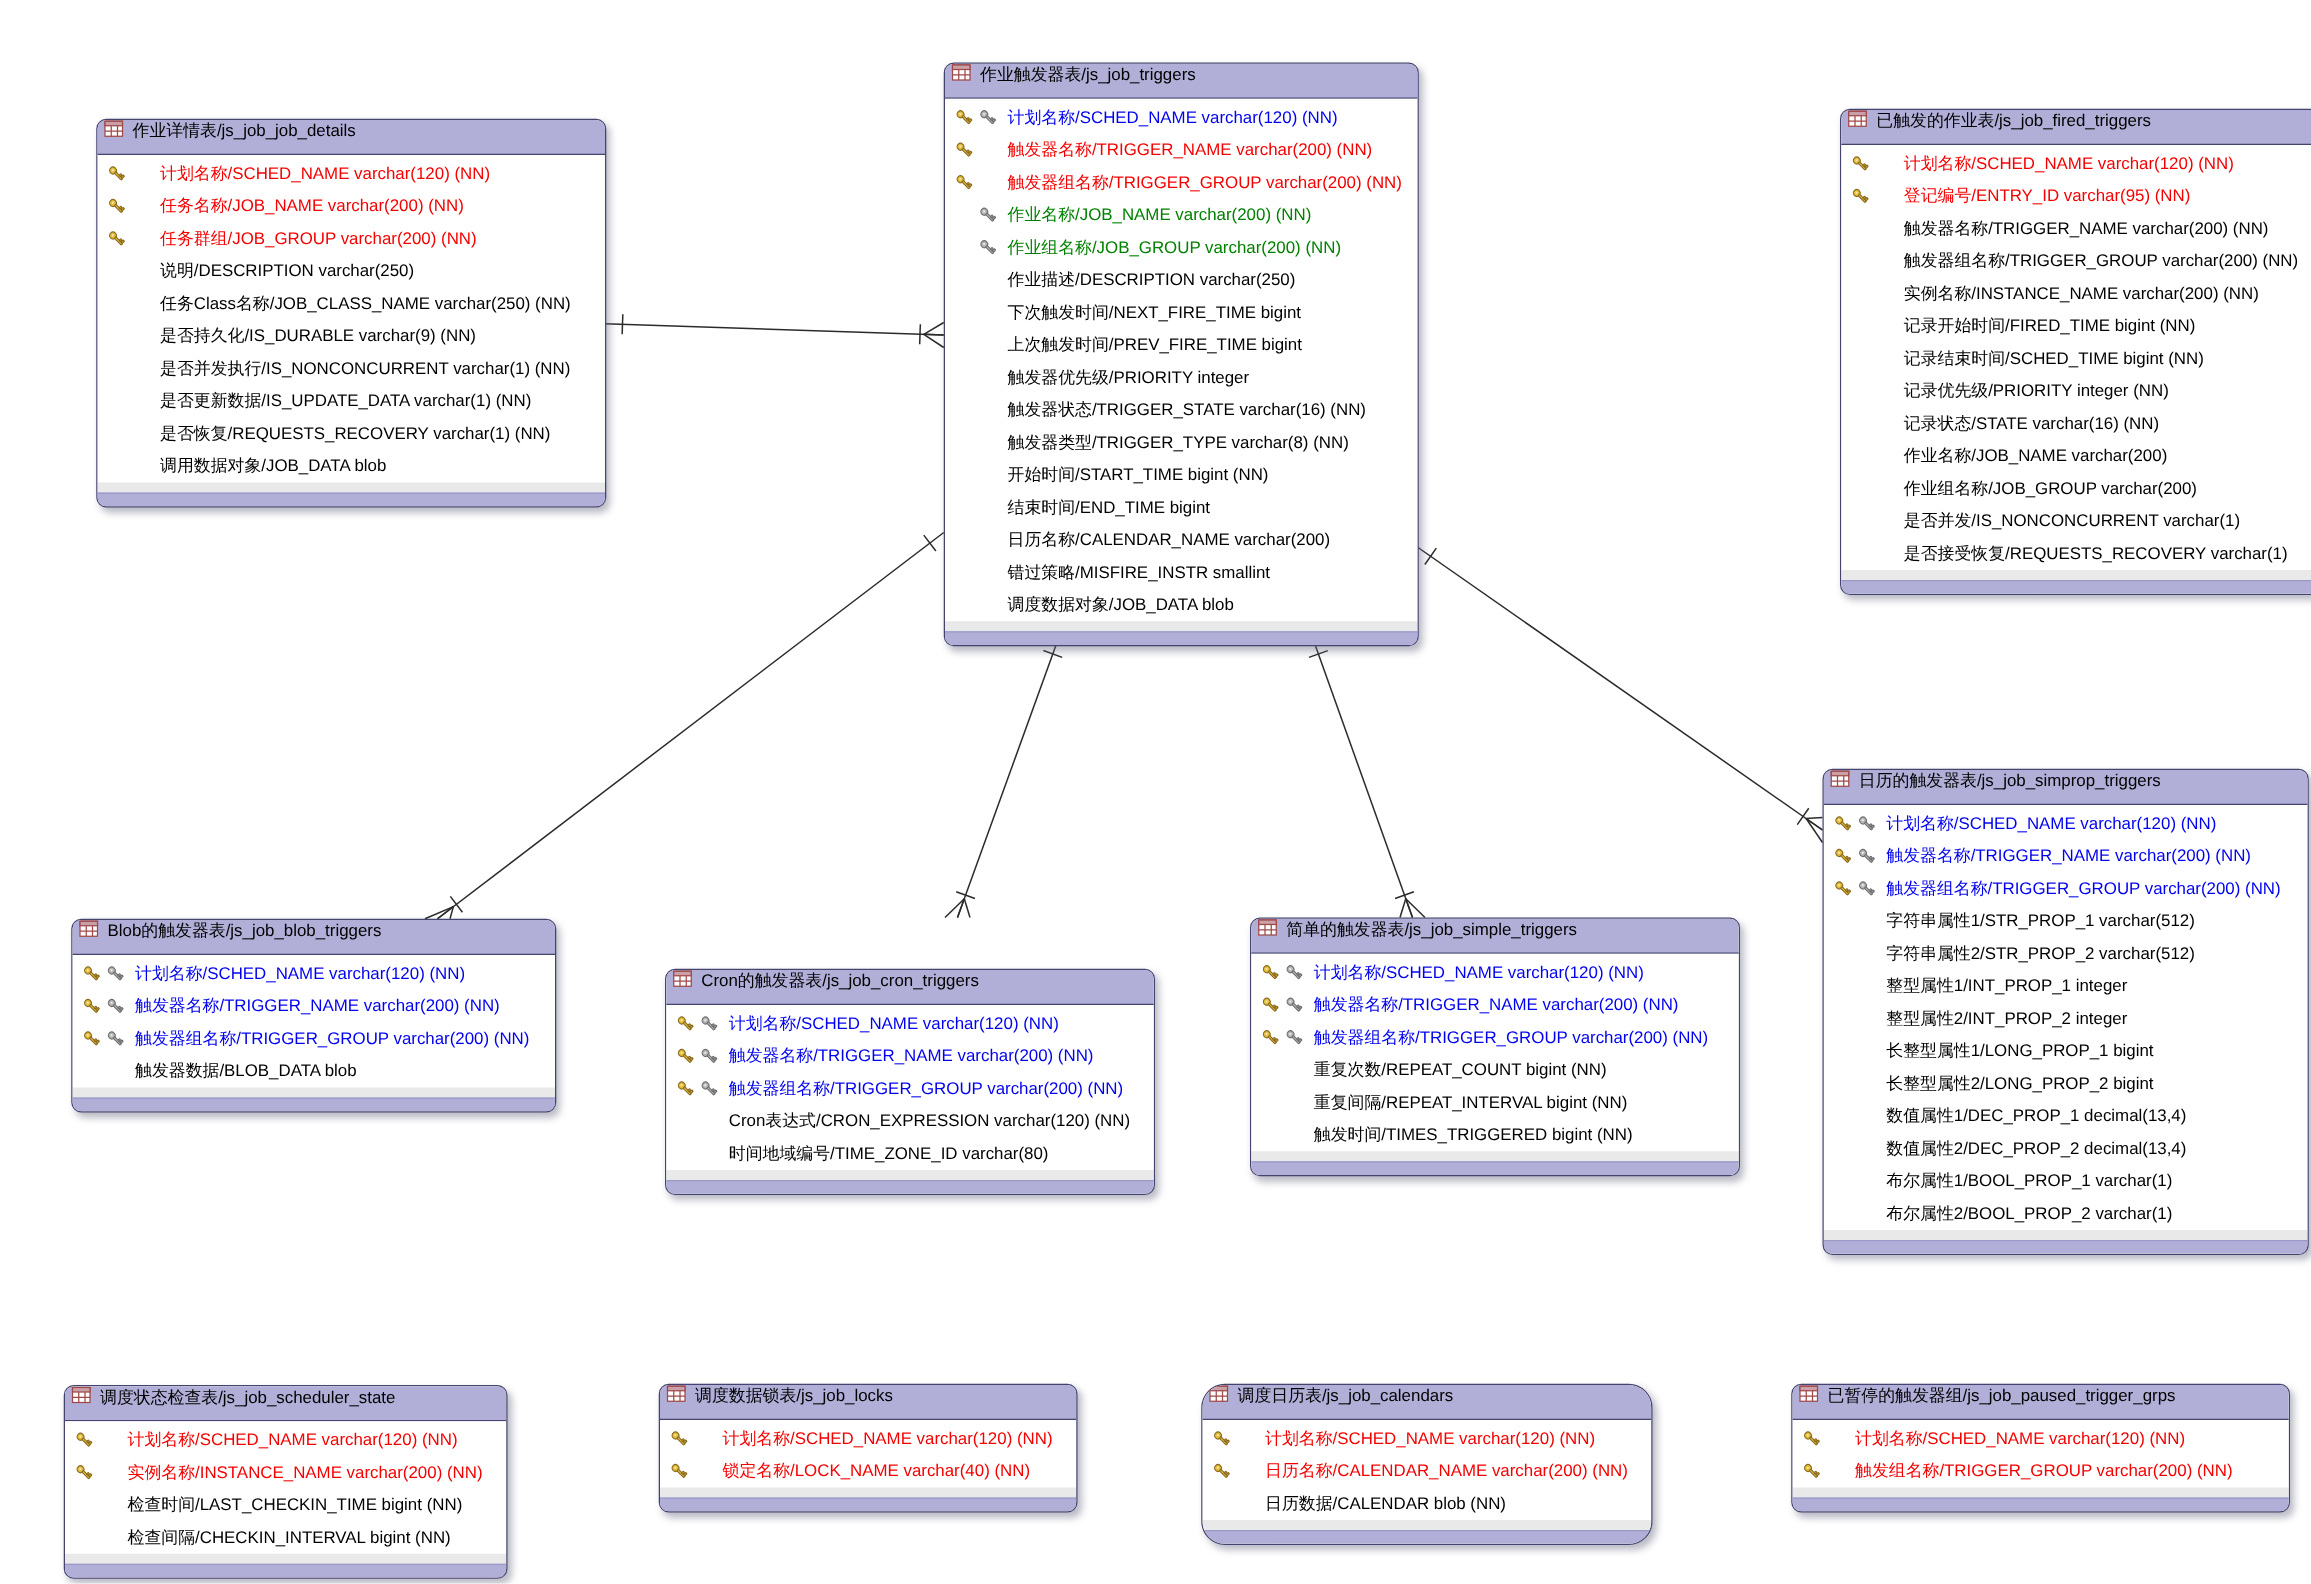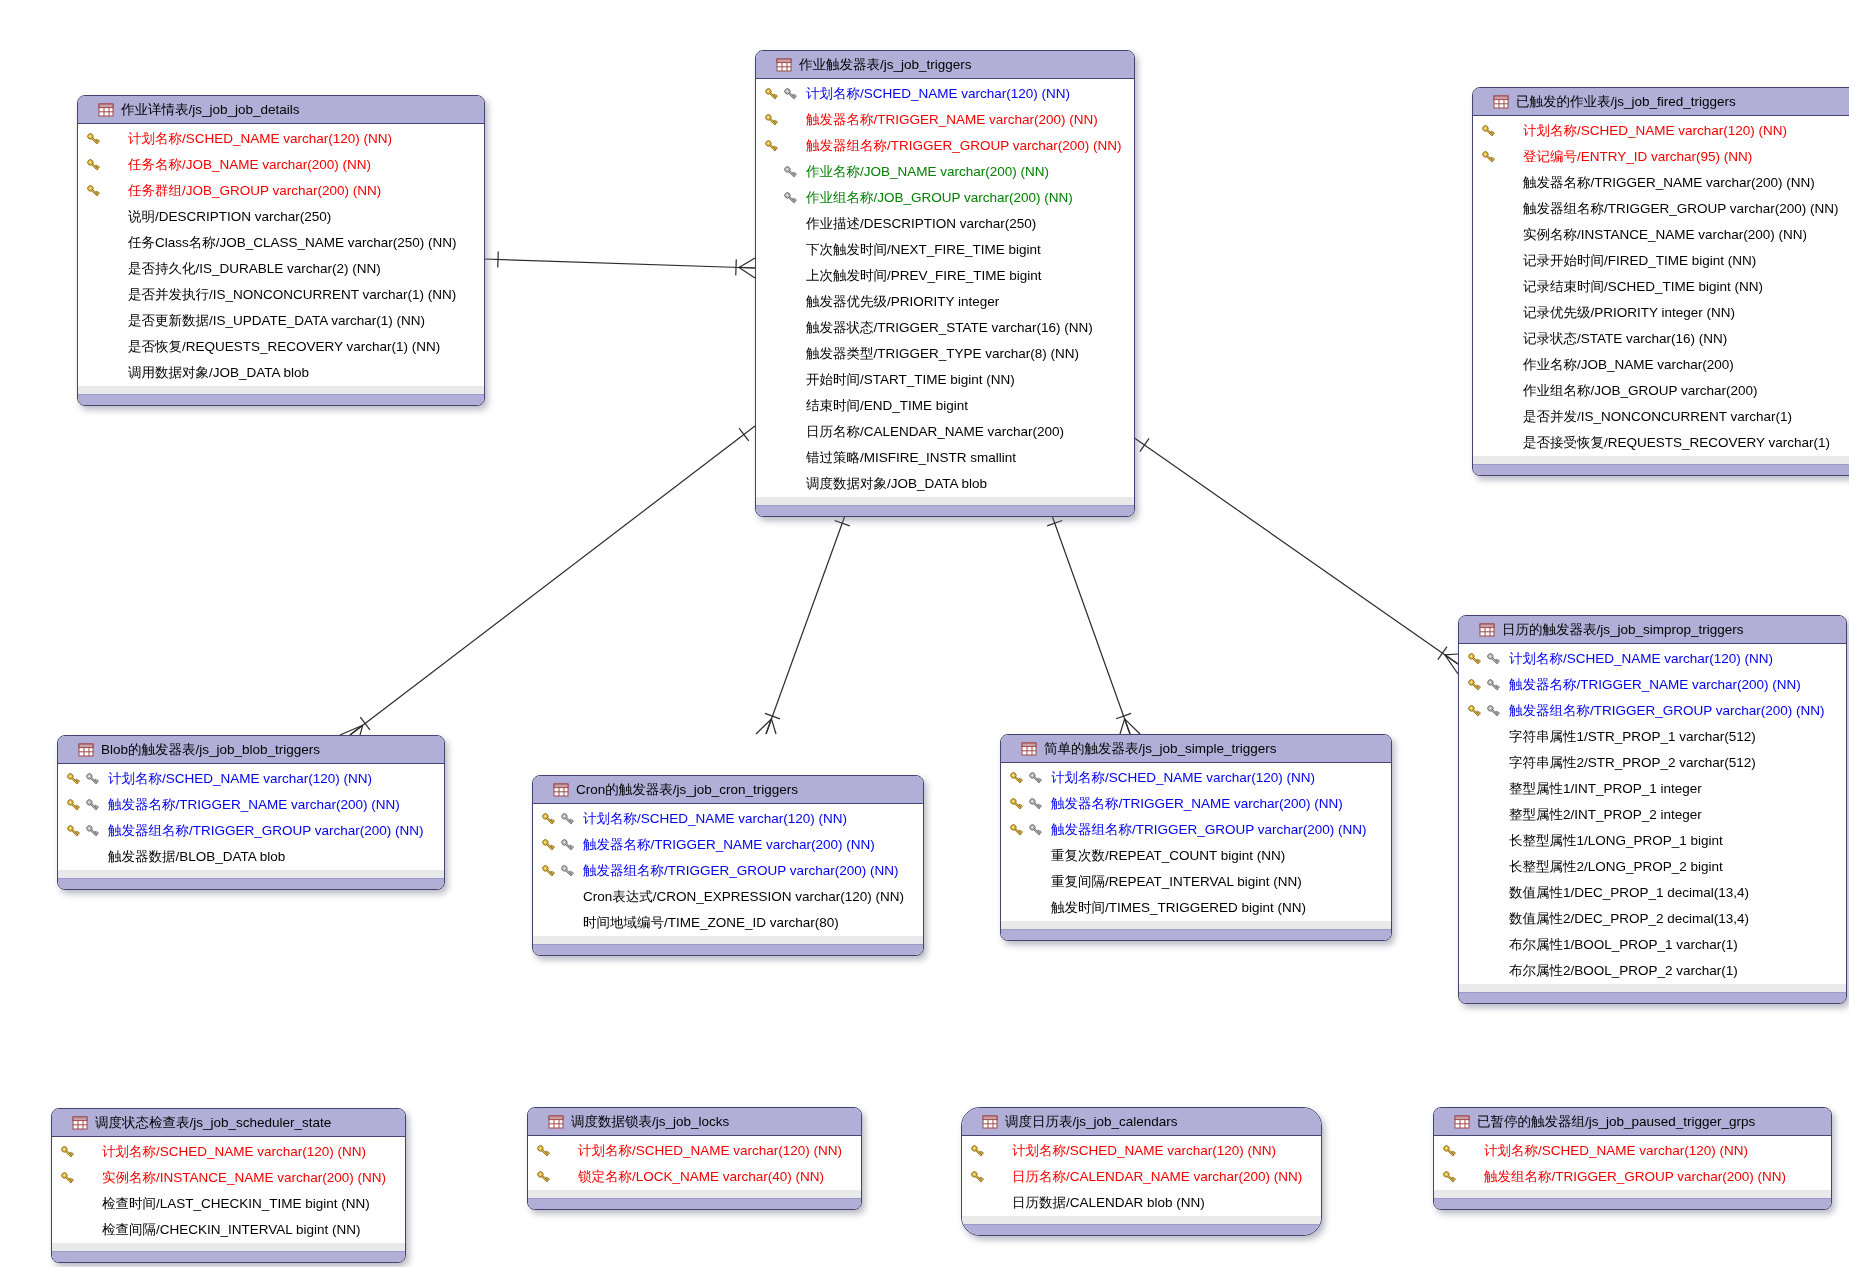--- a/index.html
+++ b/index.html
@@ -1,21 +1,21 @@
 <!DOCTYPE html>
 <html><head>
 <meta charset="utf-8">
 <style>
   html,body { margin:0; padding:0; background:#ffffff; font-family:"Liberation Sans", sans-serif; }
   .canvas { position:relative; width:1849px; height:1267px; background:#ffffff; overflow:hidden; }
   #relations-layer { position:absolute; left:0; top:0; z-index:1; }
   .er-table { position:absolute; z-index:2; background:#ffffff; border:1.5px solid #45446f;
               border-radius:8px; overflow:hidden; box-shadow:3px 4px 6px rgba(105,105,130,0.45); }
   .t-header { height:27px; background:#b1afd8; border-bottom:1.5px solid #45446f;
-              display:flex; align-items:center; padding:0 20px; }
+              display:flex; align-items:flex-start; padding:0 5px; }
   .t-icon { width:16px; height:14px; flex:none; display:inline-flex; margin-right:7px; }
   .t-title { font-size:13.5px; color:#000; white-space:nowrap; }
   .t-body { padding-top:2px; background:#ffffff; }
   .t-row { height:26px; display:flex; align-items:center; }
   .slot { width:19px; flex:none; display:inline-flex; justify-content:center; align-items:center; }
   .slot.first { margin-left:6px; }
   .t-text { font-size:13.5px; white-space:nowrap; margin-left:6px; }
   .c-pk   { color:#f50000; }
   .c-pkfk { color:#0000f0; }
   .c-fk   { color:#008000; }
@@ -125,21 +125,21 @@
             <span class="t-text c-plain">说明/DESCRIPTION varchar(250)</span>
           </div>
           <div class="t-row">
             <span class="slot first"></span>
             <span class="slot"></span>
             <span class="t-text c-plain">任务Class名称/JOB_CLASS_NAME varchar(250) (NN)</span>
           </div>
           <div class="t-row">
             <span class="slot first"></span>
             <span class="slot"></span>
-            <span class="t-text c-plain">是否持久化/IS_DURABLE varchar(2) (NN)</span>
+            <span class="t-text c-plain">是否持久化/IS_DURABLE varchar(9) (NN)</span>
           </div>
           <div class="t-row">
             <span class="slot first"></span>
             <span class="slot"></span>
             <span class="t-text c-plain">是否并发执行/IS_NONCONCURRENT varchar(1) (NN)</span>
           </div>
           <div class="t-row">
             <span class="slot first"></span>
             <span class="slot"></span>
             <span class="t-text c-plain">是否更新数据/IS_UPDATE_DATA varchar(1) (NN)</span>

